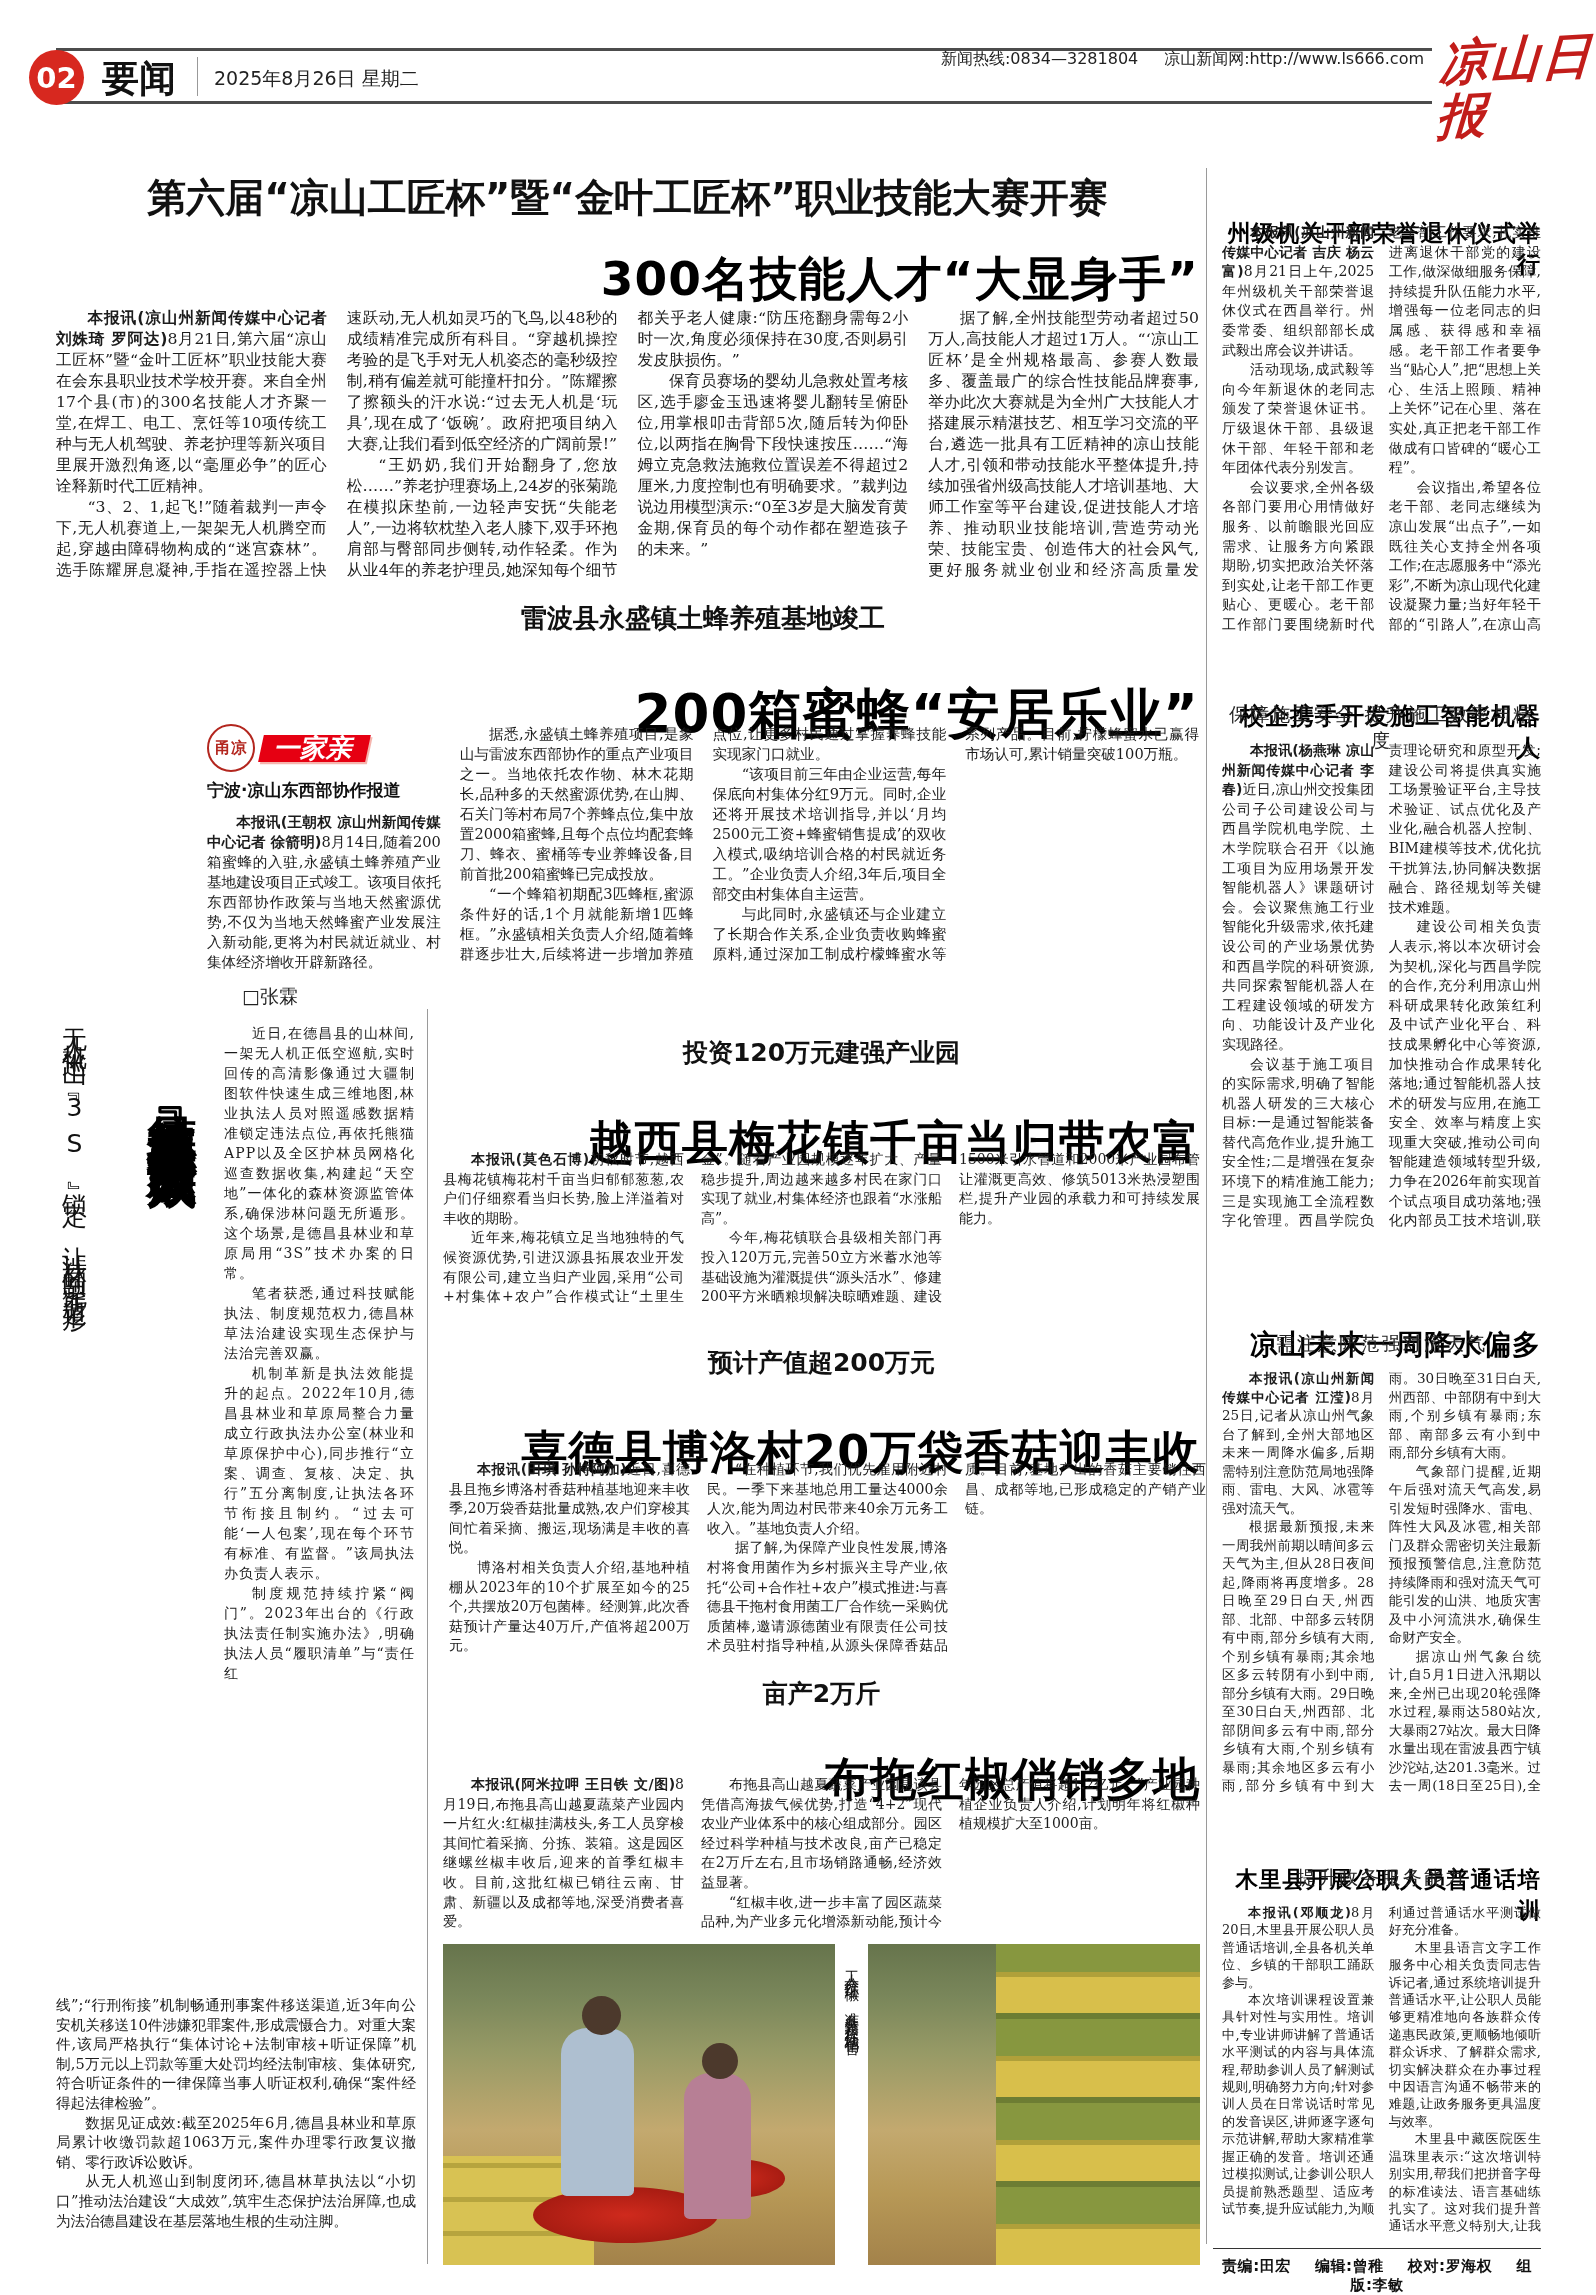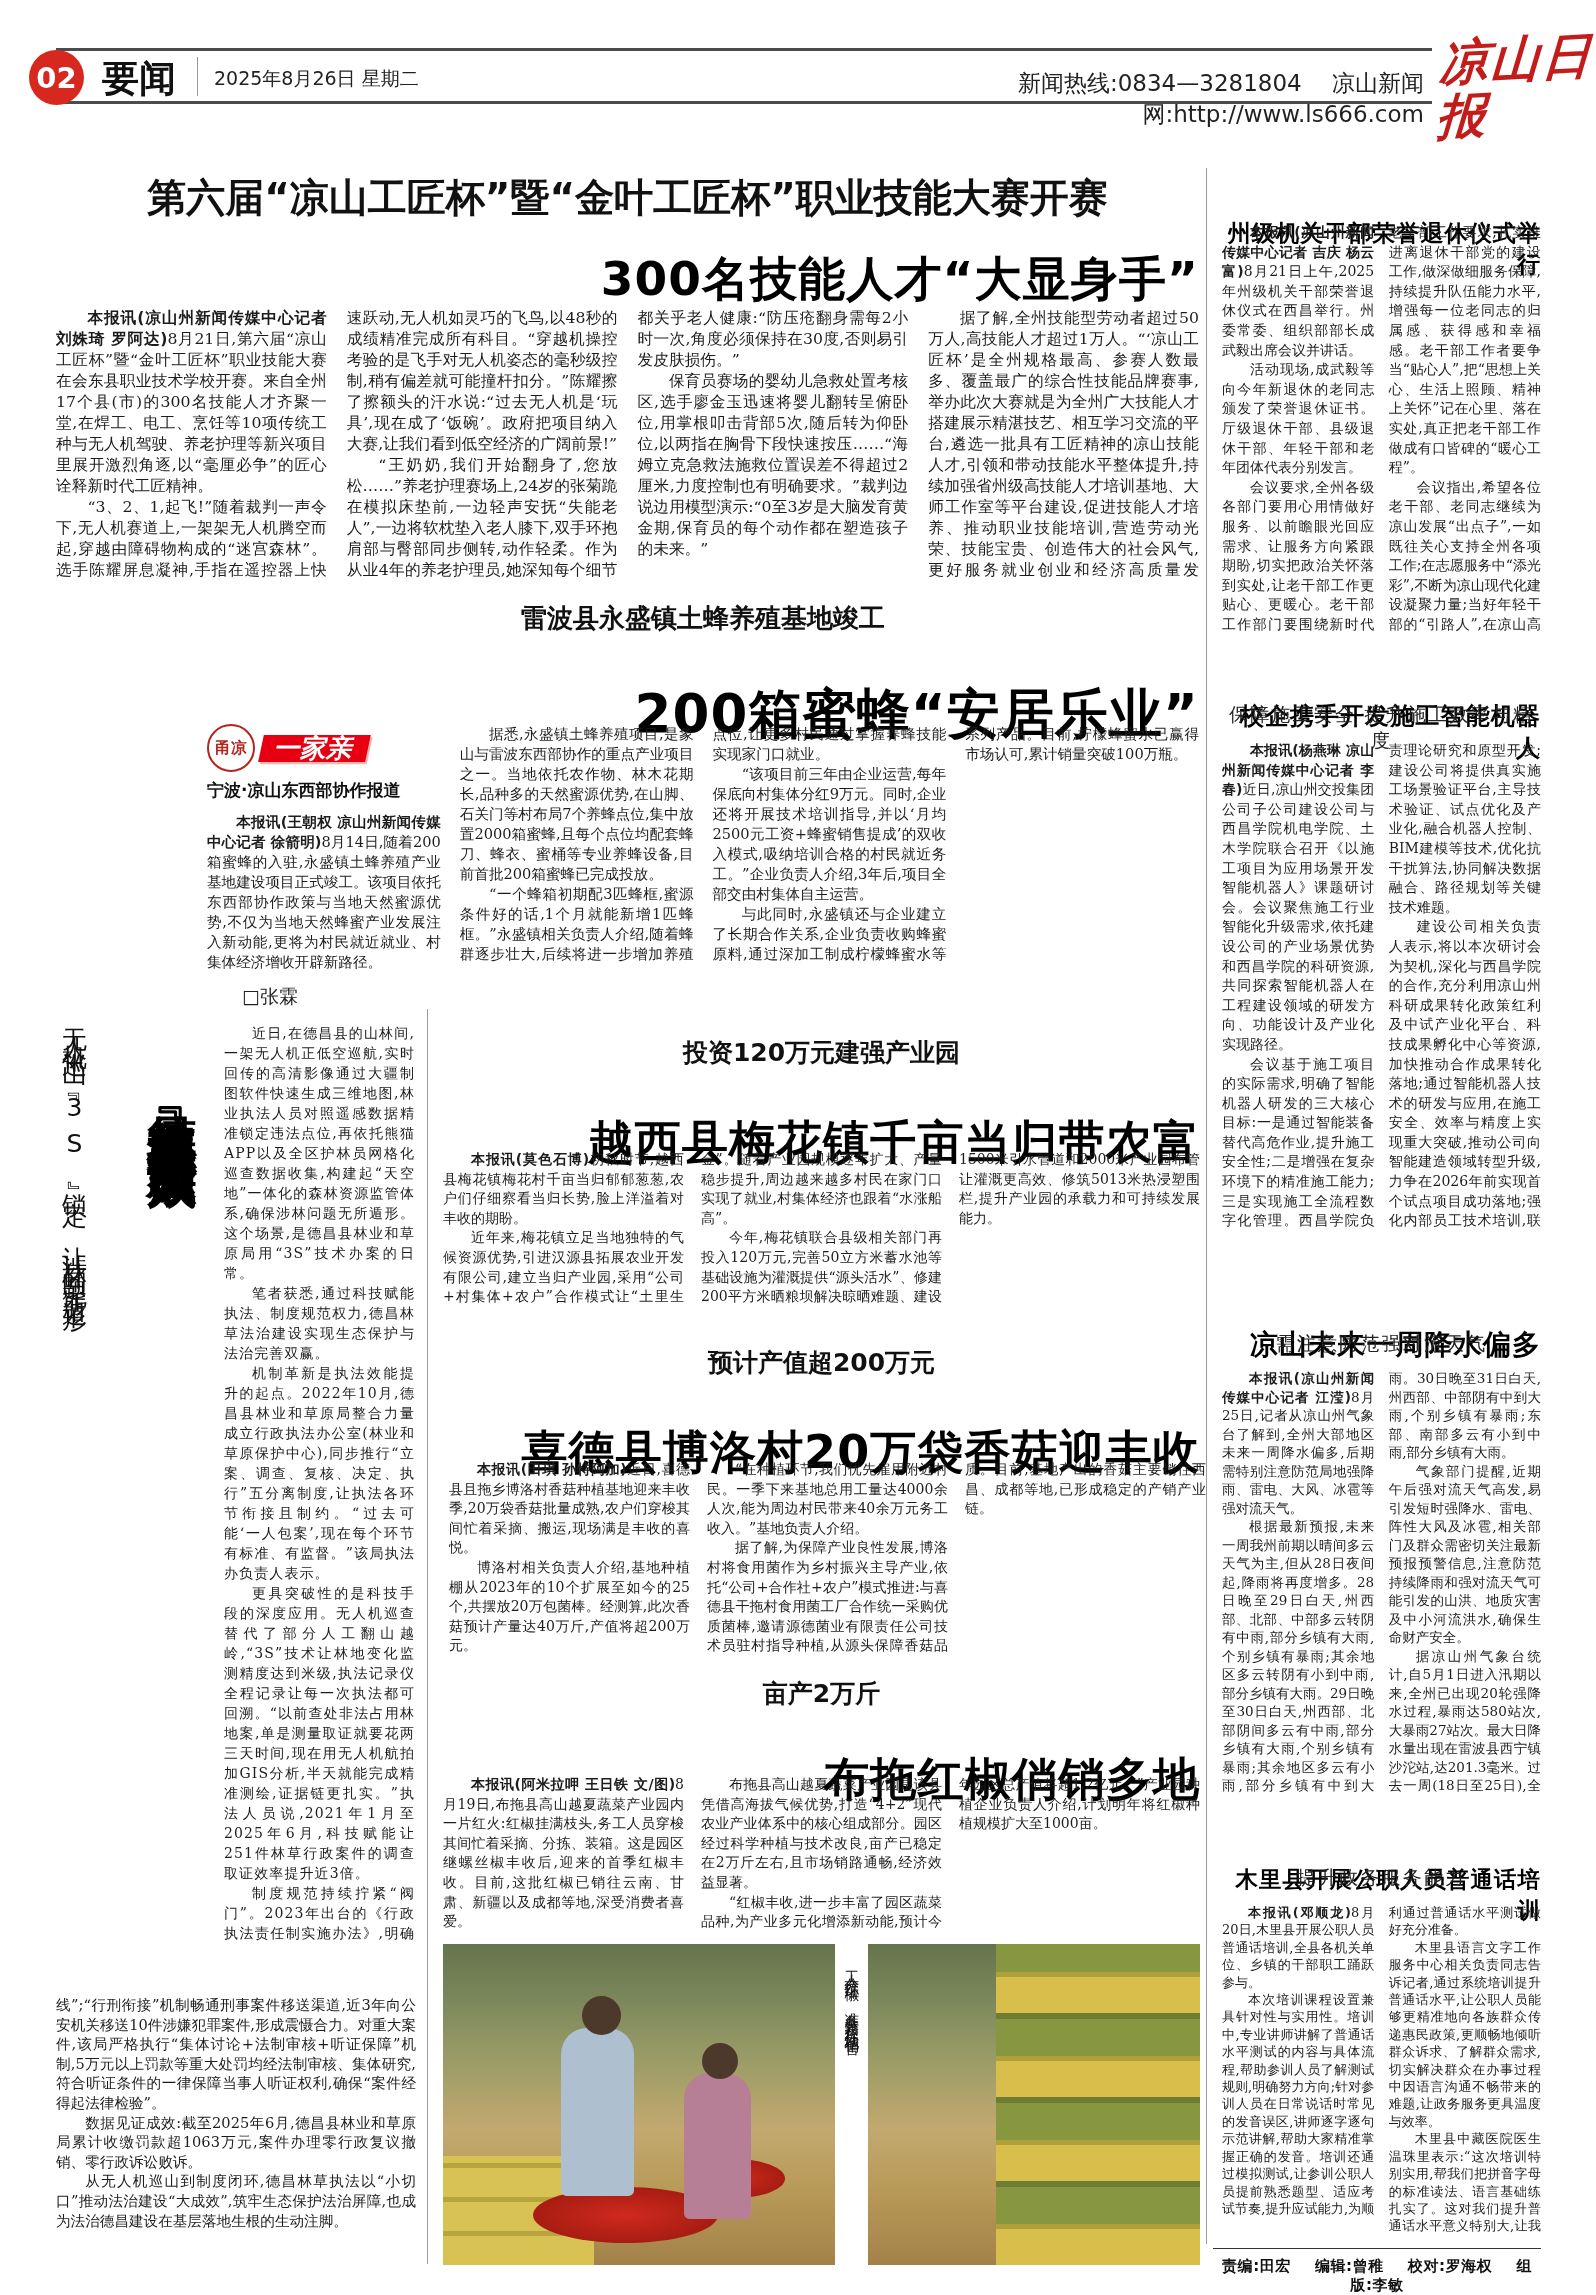--- a/index.html
+++ b/index.html
@@ -53,21 +53,21 @@
   <div class="abs rule" style="left:56px;top:101px;width:1376px;height:2.8px;"></div>
 
   <div class="abs pagenum" style="left:29px;top:50px;width:55px;height:55px;font-size:29px;">
     <span>02</span>
   </div>
 
   <div class="abs sans" style="left:102px;top:54px;font-size:37px;font-weight:bold;color:#111;">要闻</div>
   <div class="abs" style="left:197px;top:57px;width:1.1px;height:39px;background:#999;"></div>
   <div class="abs sans" style="left:214px;top:66px;font-size:19px;color:#222;">2025年8月26日  星期二</div>
 
-  <div class="abs sans" style="left:813px;top:68px;width:611px;font-size:23px;color:#222;text-align:right;">
+  <div class="abs sans" style="left:813px;top:49px;width:611px;font-size:16px;color:#222;text-align:right;">
     <span>新闻热线:0834—3281804</span>
     <span style="display:inline-block;width:15.7px;"></span>
     <span>凉山新闻网:http://www.ls666.com</span>
   </div>
 
   <div class="abs masthead" style="left:1438px;top:32.5px;width:157px;font-size:49px;line-height:1.1;">凉山日报</div>
 
   <div class="abs kicker" style="left:56px;top:171px;width:1143px;font-size:39px;">第六届“凉山工匠杯”暨“金叶工匠杯”职业技能大赛开赛</div>
   <div class="abs headline" style="left:56px;top:208px;width:1143px;font-size:47px;">300名技能人才“大显身手”</div>
 
@@ -150,21 +150,20 @@
   </div>
 
   <div class="abs vert" style="left:58px;top:1009px;height:930px;font-size:25px;letter-spacing:7.8px;color:#111;font-family:'DejaVu Sans',sans-serif;">无人机巡山+『3S』锁定,让涉林问题无所遁形</div>
   <div class="abs vert sans" style="left:139px;top:1076px;height:1199px;font-size:49px;font-weight:bold;letter-spacing:2.2px;color:#000;">德昌林草执法以『小切口』推动法治建设『大成效』</div>
   <div class="abs sans" style="left:242px;top:984px;font-size:19px;color:#222;">□张霖</div>
 
   <div class="abs cols" style="left:224px;top:1023px;width:191px;height:959px;column-count:1;font-size:14px;line-height:20px;letter-spacing:1.1px;">
     <p>近日,在德昌县的山林间,一架无人机正低空巡航,实时回传的高清影像通过大疆制图软件快速生成三维地图,林业执法人员对照遥感数据精准锁定违法点位,再依托熊猫APP以及全区护林员网格化巡查数据收集,构建起“天空地”一体化的森林资源监管体系,确保涉林问题无所遁形。这个场景,是德昌县林业和草原局用“3S”技术办案的日常。</p>
     <p>笔者获悉,通过科技赋能执法、制度规范权力,德昌林草法治建设实现生态保护与法治完善双赢。</p>
     <p>机制革新是执法效能提升的起点。2022年10月,德昌县林业和草原局整合力量成立行政执法办公室(林业和草原保护中心),同步推行“立案、调查、复核、决定、执行”五分离制度,让执法各环节衔接且制约。“过去可能‘一人包案’,现在每个环节有标准、有监督。”该局执法办负责人表示。</p>
-    <p>更具突破性的是科技手段的深度应用。无人机巡查替代了部分人工翻山越岭,“3S”技术让林地变化监测精度达到米级,执法记录仪全程记录让每一次执法都可回溯。“以前查处非法占用林地案,单是测量取证就要花两三天时间,现在用无人机航拍加GIS分析,半天就能完成精准测绘,证据链更扎实。”执法人员说,2021年1月至2025年6月,科技赋能让251件林草行政案件的调查取证效率提升近3倍。</p>
     <p>制度规范持续拧紧“阀门”。2023年出台的《行政执法责任制实施办法》,明确执法人员“履职清单”与“责任红</p>
   </div>
 
   <div class="abs cols" style="left:56px;top:1995px;width:360px;height:296px;column-count:1;font-size:14.6px;line-height:19.6px;">
     <p class="noindent">线”;“行刑衔接”机制畅通刑事案件移送渠道,近3年向公安机关移送10件涉嫌犯罪案件,形成震慑合力。对重大案件,该局严格执行“集体讨论+法制审核+听证保障”机制,5万元以上罚款等重大处罚均经法制审核、集体研究,符合听证条件的一律保障当事人听证权利,确保“案件经得起法律检验”。</p>
     <p>数据见证成效:截至2025年6月,德昌县林业和草原局累计收缴罚款超1063万元,案件办理零行政复议撤销、零行政诉讼败诉。</p>
     <p>从无人机巡山到制度闭环,德昌林草执法以“小切口”推动法治建设“大成效”,筑牢生态保护法治屏障,也成为法治德昌建设在基层落地生根的生动注脚。</p>
   </div>
 
   <div class="abs kicker" style="left:443px;top:1036px;width:757px;font-size:25px;">投资120万元建强产业园</div>

